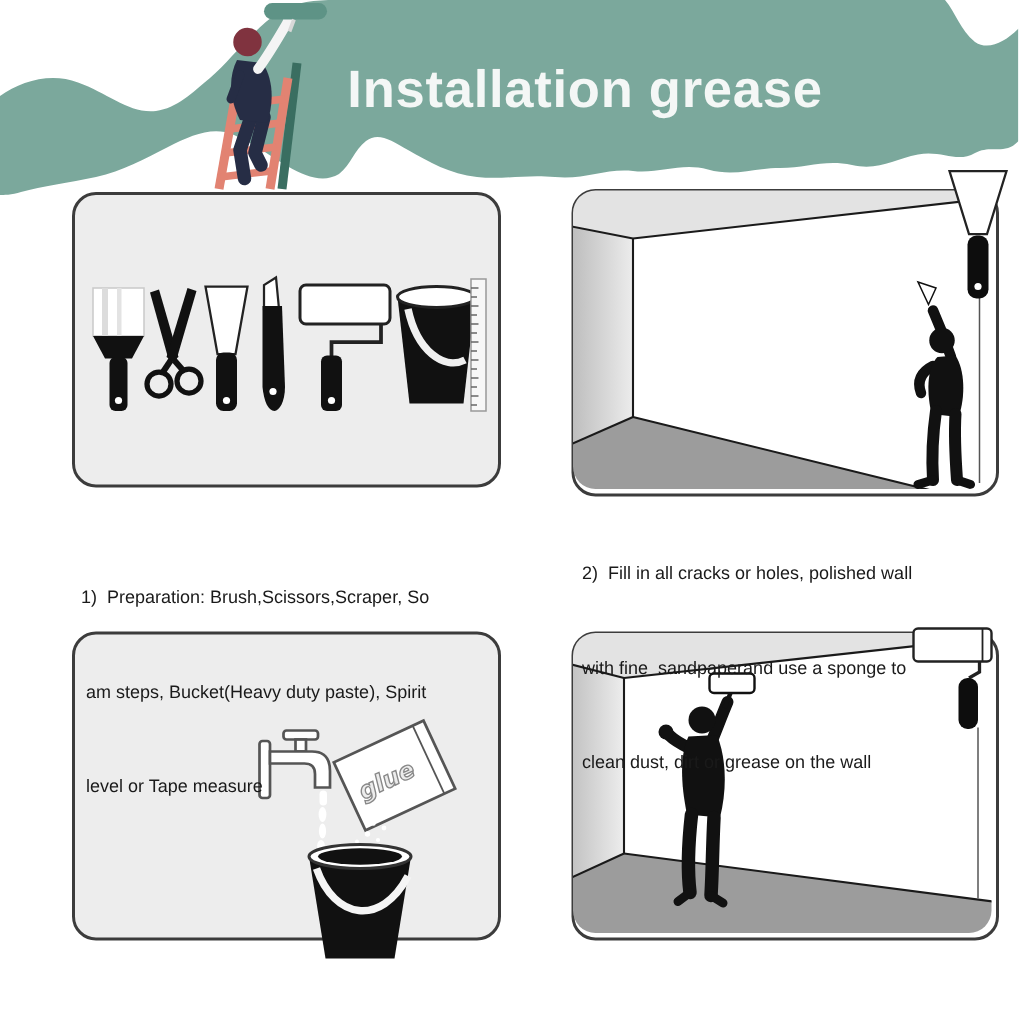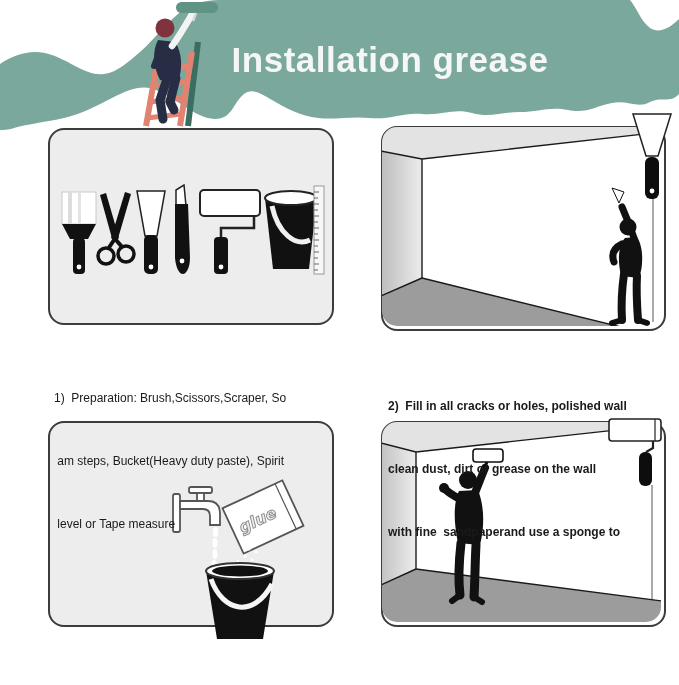--- a/index.html
+++ b/index.html
@@ -14,21 +14,21 @@
   
   .panel{position:absolute;border:2px solid #3c3c3c;border-radius:16px;background:#ededed;}
   #panel1{left:48px;top:128px;width:282px;height:193px;}
   #panel2{left:381px;top:126px;width:281px;height:201px;background:#fff;}
   #panel3{left:48px;top:421px;width:282px;height:202px;}
   #panel4{left:381px;top:421px;width:281px;height:202px;background:#fff;}
   .panel svg{position:absolute;left:-2px;top:-2px;overflow:visible;}
   
   .caption{position:absolute;font-size:12px;line-height:21px;color:#1a1a1a;white-space:pre;}
   #cap1{left:54px;top:346px;}
-  #cap2{left:388px;top:354px;font-weight:bold;}
+  #cap2{left:388px;top:330px;}
   #cap3{left:54px;top:648px;}
   #cap4{left:388px;top:648px;}
 </style>
 </head>
 <body>
 
 <div class="canvas">
 
   <div class="header">
     <svg class="blob-svg" width="679" height="135" viewBox="0 0 679 135">
@@ -277,22 +277,22 @@
     </svg>
   </div>
 
   <div class="caption" id="cap1">
     <div>1)  Preparation: Brush,Scissors,Scraper, So</div>
     <div> am steps, Bucket(Heavy duty paste), Spirit</div>
     <div> level or Tape measure</div>
   </div>
   <div class="caption" id="cap2">
     <div>2)  Fill in all cracks or holes, polished wall</div>
+    <div>with fine  sandpaperand use a sponge to</div>
     <div>clean dust, dirt or grease on the wall</div>
-    <div>with fine  sandpaperand use a sponge to</div>
   </div>
   <div class="caption" id="cap3">
     
     
   </div>
   <div class="caption" id="cap4">
     
     
   </div>
 

